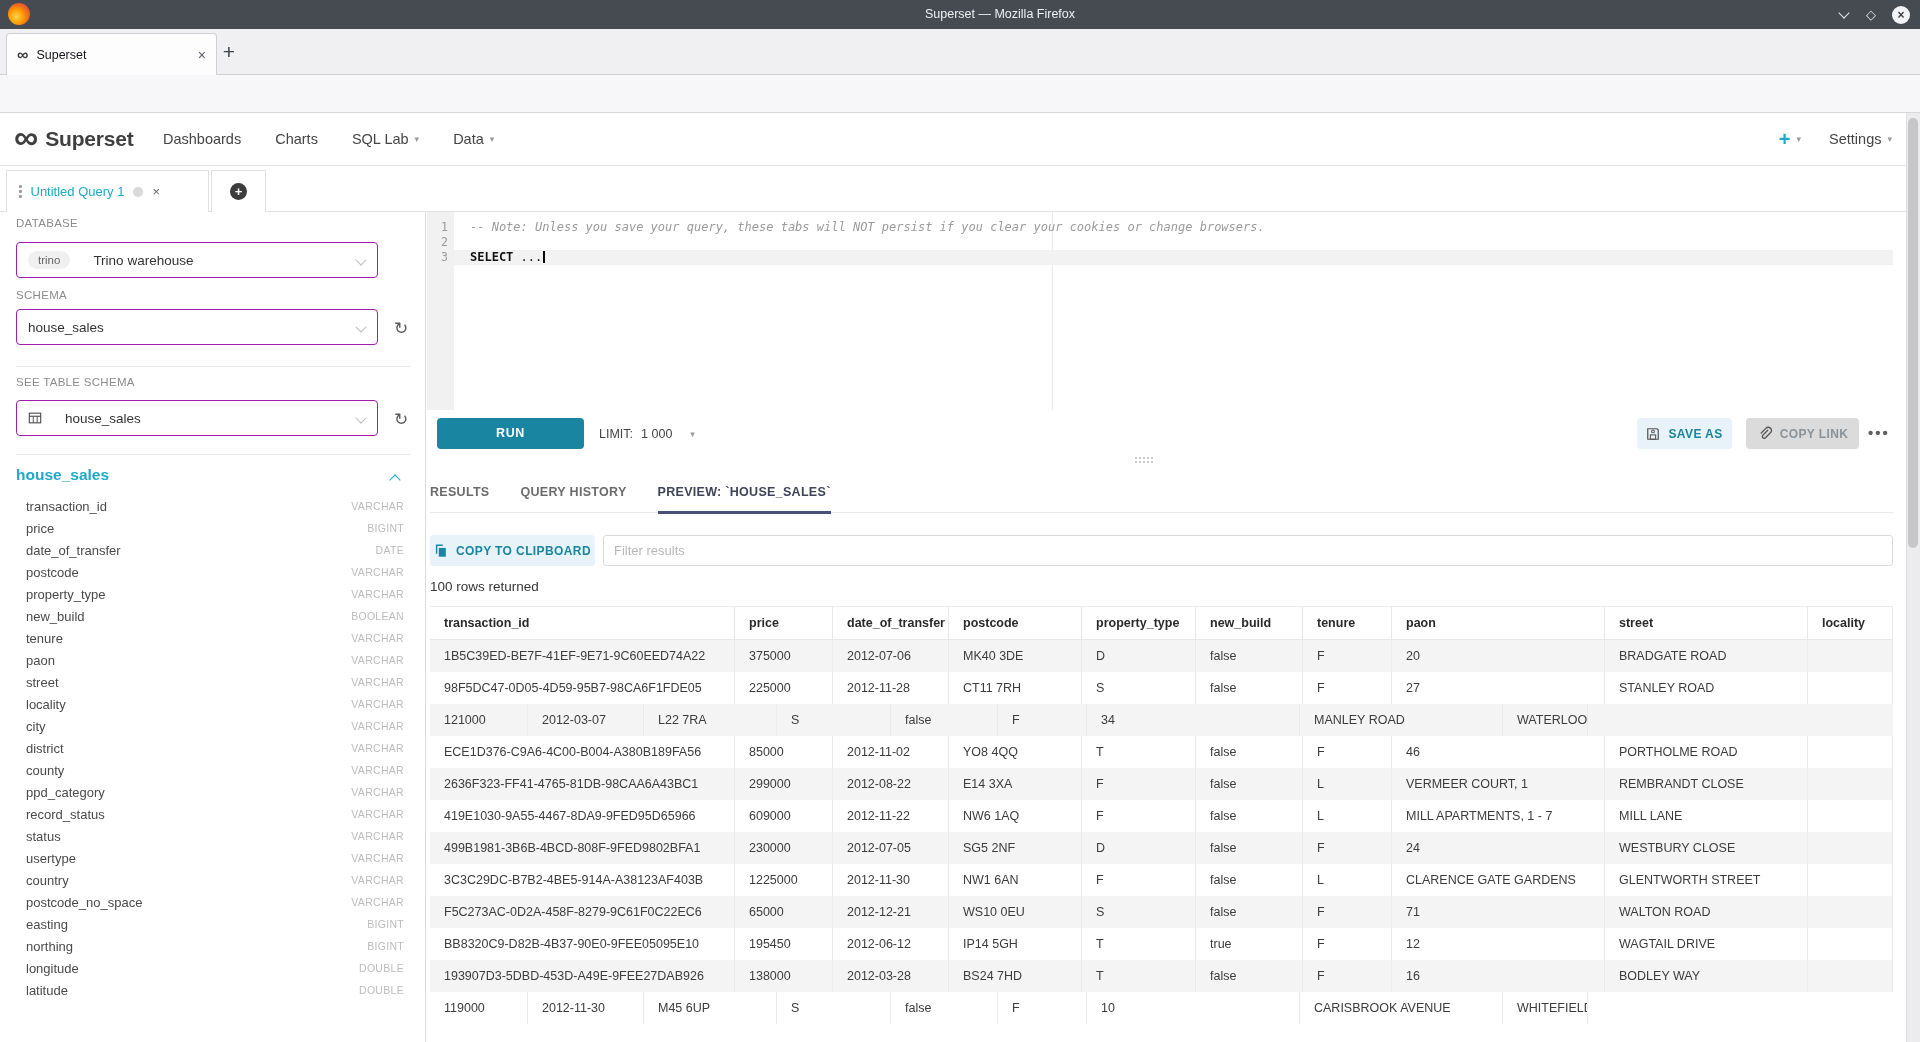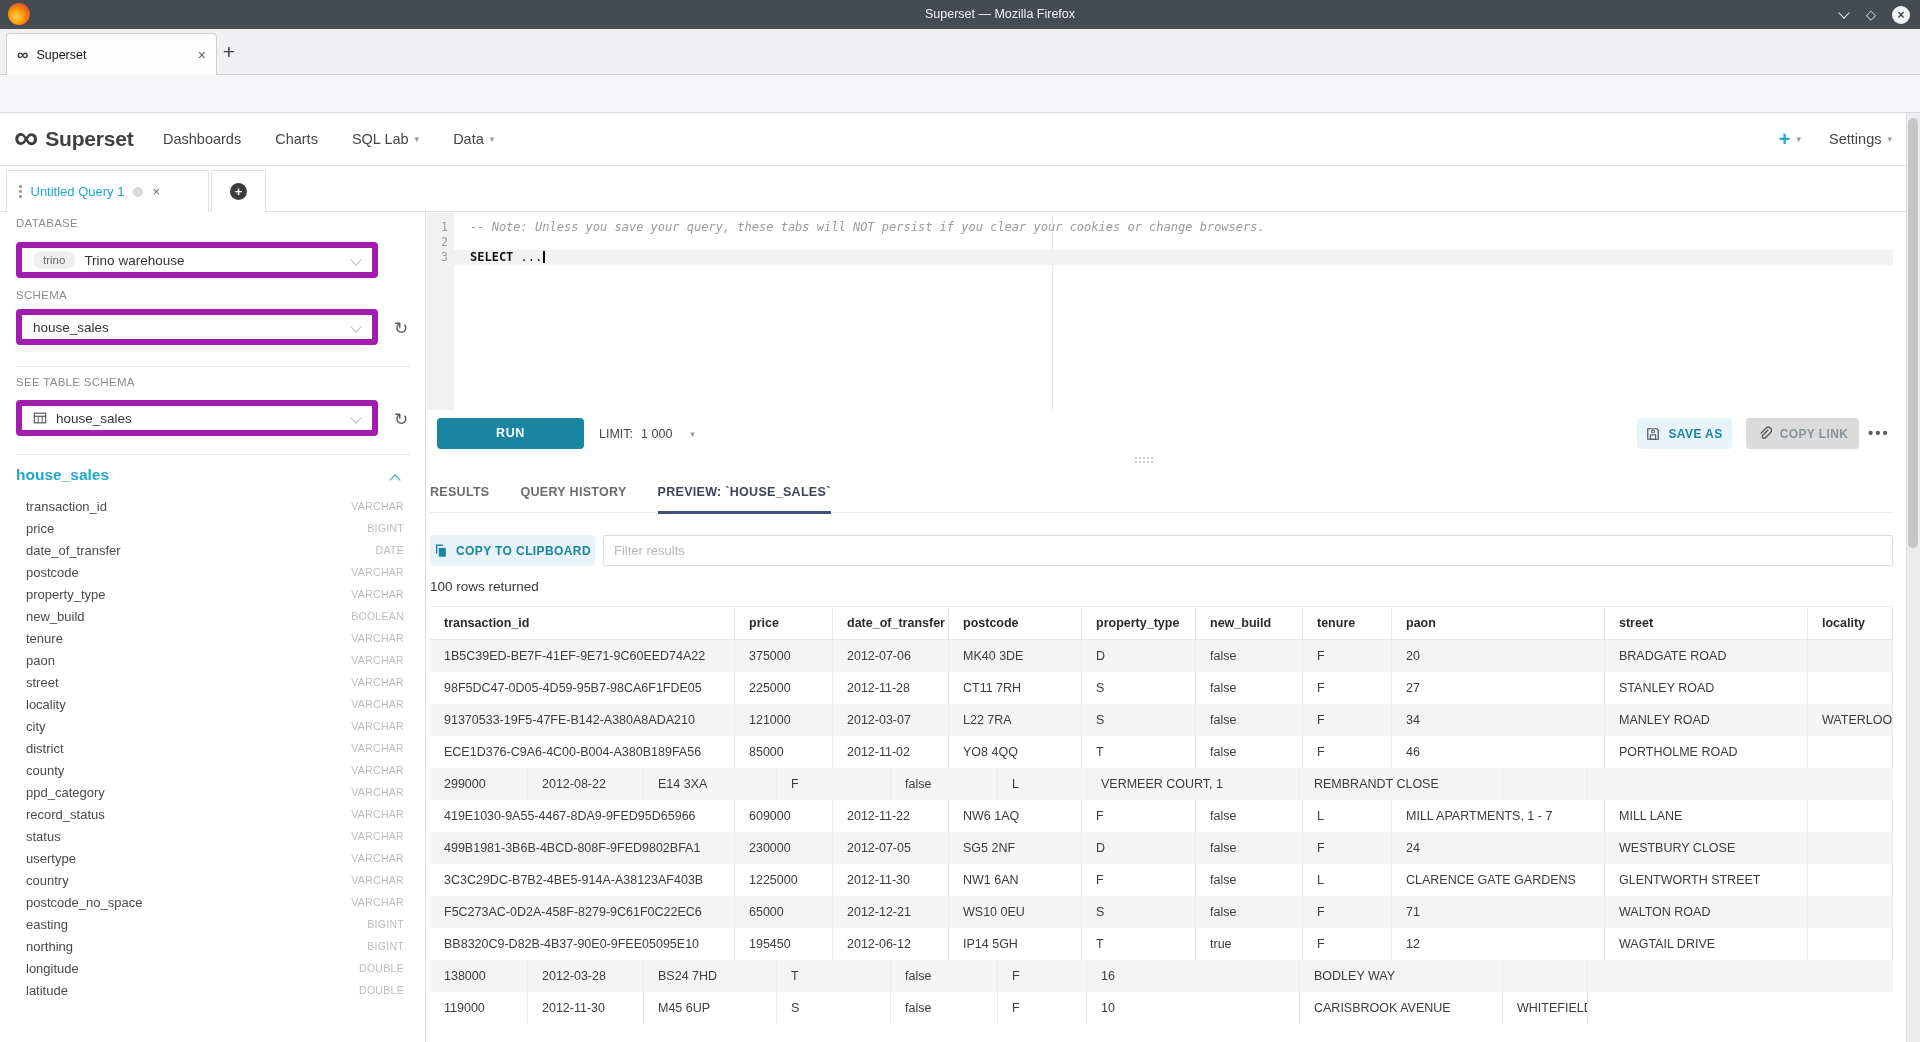--- a/index.html
+++ b/index.html
@@ -77,22 +77,22 @@
   .qtab-dot{width:10px;height:10px;border-radius:50%;background:#d9d9d9;}
   .qtab-close{color:#666;font-size:13px;}
   .qtab-add{left:211px;top:4px;width:55px;height:42px;background:#fff;border:1px solid #e0e0e0;border-bottom:none;
     box-sizing:border-box;display:flex;align-items:center;justify-content:center;}
   .add-circle{width:17px;height:17px;border-radius:50%;background:#3d3d3d;color:#fff;font-size:13px;
     line-height:17px;text-align:center;font-weight:bold;}
 
   
   .sidebar{left:0;top:212px;width:426px;height:830px;background:#fff;border-right:1px solid #dcdcdc;box-sizing:border-box;}
   .side-label{left:16px;font-size:11.5px;color:#8c8c8c;letter-spacing:0.3px;}
-  .side-select{left:16px;width:362px;height:36px;border:6px solid #a21caf;border-radius:4px;background:#fff;
-    box-sizing:border-box;display:flex;align-items:center;padding:0 11px;gap:9px;}
+  .side-select{left:16px;width:362px;height:36px;border:1px solid #a21caf;border-radius:4px;background:#fff;
+    box-sizing:border-box;display:flex;align-items:center;padding:0 11px;gap:23px;}
   .pill{background:#f0f0f0;border-radius:11px;padding:3px 10px;font-size:11.5px;color:#666;}
   .sel-text{font-size:13.5px;color:#333;flex:1;}
   .chev{width:9px;height:9px;position:relative;}
   .chev::after{content:"";position:absolute;left:0;top:0;width:7px;height:7px;
     border-right:1.4px solid #bfbfbf;border-bottom:1.4px solid #bfbfbf;transform:rotate(45deg);}
   .refresh{font-family:"DejaVu Sans",sans-serif;font-size:17px;color:#5a5a5a;width:20px;text-align:center;}
   .divider{left:16px;width:394px;border-top:1px solid #e9e9e9;}
   .hs-title{left:16px;top:466px;font-size:15.5px;font-weight:bold;color:#1fa8c9;}
   .hs-collapse{left:391px;top:474px;width:10px;height:10px;}
   .hs-collapse::after{content:"";position:absolute;left:0;top:2px;width:7px;height:7px;
@@ -471,21 +471,20 @@
       <div class="td" style="width: 116px;">2012-11-28</div>
       <div class="td" style="width: 133px;">CT11 7RH</div>
       <div class="td" style="width: 114px;">S</div>
       <div class="td" style="width: 107px;">false</div>
       <div class="td" style="width: 89px;">F</div>
       <div class="td" style="width: 213px;">27</div>
       <div class="td" style="width: 203px;">STANLEY ROAD</div>
       <div class="td" style="width: 85px;"></div>
     </div>
     <div class="tr body odd">
-      <div class="td" style="width: 305px;">91370533-19F5-47FE-B142-A380A8ADA210</div>
       <div class="td" style="width: 98px;">121000</div>
       <div class="td" style="width: 116px;">2012-03-07</div>
       <div class="td" style="width: 133px;">L22 7RA</div>
       <div class="td" style="width: 114px;">S</div>
       <div class="td" style="width: 107px;">false</div>
       <div class="td" style="width: 89px;">F</div>
       <div class="td" style="width: 213px;">34</div>
       <div class="td" style="width: 203px;">MANLEY ROAD</div>
       <div class="td" style="width: 85px;">WATERLOO</div>
     </div>
@@ -495,20 +494,21 @@
       <div class="td" style="width: 116px;">2012-11-02</div>
       <div class="td" style="width: 133px;">YO8 4QQ</div>
       <div class="td" style="width: 114px;">T</div>
       <div class="td" style="width: 107px;">false</div>
       <div class="td" style="width: 89px;">F</div>
       <div class="td" style="width: 213px;">46</div>
       <div class="td" style="width: 203px;">PORTHOLME ROAD</div>
       <div class="td" style="width: 85px;"></div>
     </div>
     <div class="tr body odd">
+      <div class="td" style="width: 305px;">2636F323-FF41-4765-81DB-98CAA6A43BC1</div>
       <div class="td" style="width: 98px;">299000</div>
       <div class="td" style="width: 116px;">2012-08-22</div>
       <div class="td" style="width: 133px;">E14 3XA</div>
       <div class="td" style="width: 114px;">F</div>
       <div class="td" style="width: 107px;">false</div>
       <div class="td" style="width: 89px;">L</div>
       <div class="td" style="width: 213px;">VERMEER COURT, 1</div>
       <div class="td" style="width: 203px;">REMBRANDT CLOSE</div>
       <div class="td" style="width: 85px;"></div>
     </div>
@@ -566,20 +566,21 @@
       <div class="td" style="width: 116px;">2012-06-12</div>
       <div class="td" style="width: 133px;">IP14 5GH</div>
       <div class="td" style="width: 114px;">T</div>
       <div class="td" style="width: 107px;">true</div>
       <div class="td" style="width: 89px;">F</div>
       <div class="td" style="width: 213px;">12</div>
       <div class="td" style="width: 203px;">WAGTAIL DRIVE</div>
       <div class="td" style="width: 85px;"></div>
     </div>
     <div class="tr body odd">
+      <div class="td" style="width: 305px;">193907D3-5DBD-453D-A49E-9FEE27DAB926</div>
       <div class="td" style="width: 98px;">138000</div>
       <div class="td" style="width: 116px;">2012-03-28</div>
       <div class="td" style="width: 133px;">BS24 7HD</div>
       <div class="td" style="width: 114px;">T</div>
       <div class="td" style="width: 107px;">false</div>
       <div class="td" style="width: 89px;">F</div>
       <div class="td" style="width: 213px;">16</div>
       <div class="td" style="width: 203px;">BODLEY WAY</div>
       <div class="td" style="width: 85px;"></div>
     </div>

